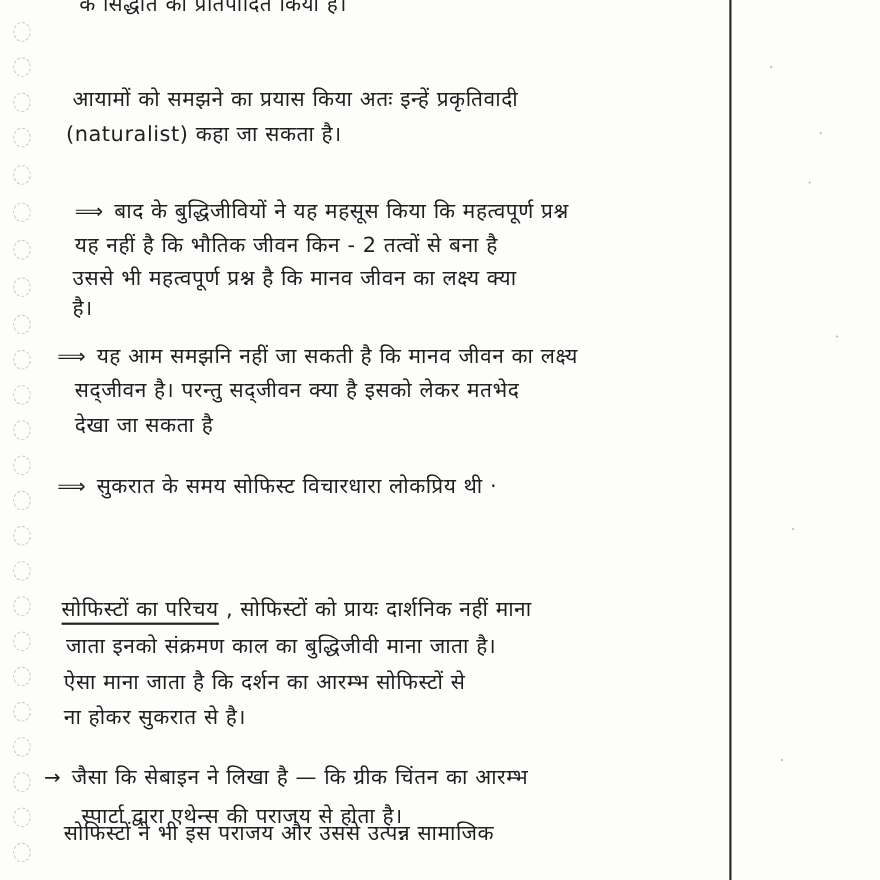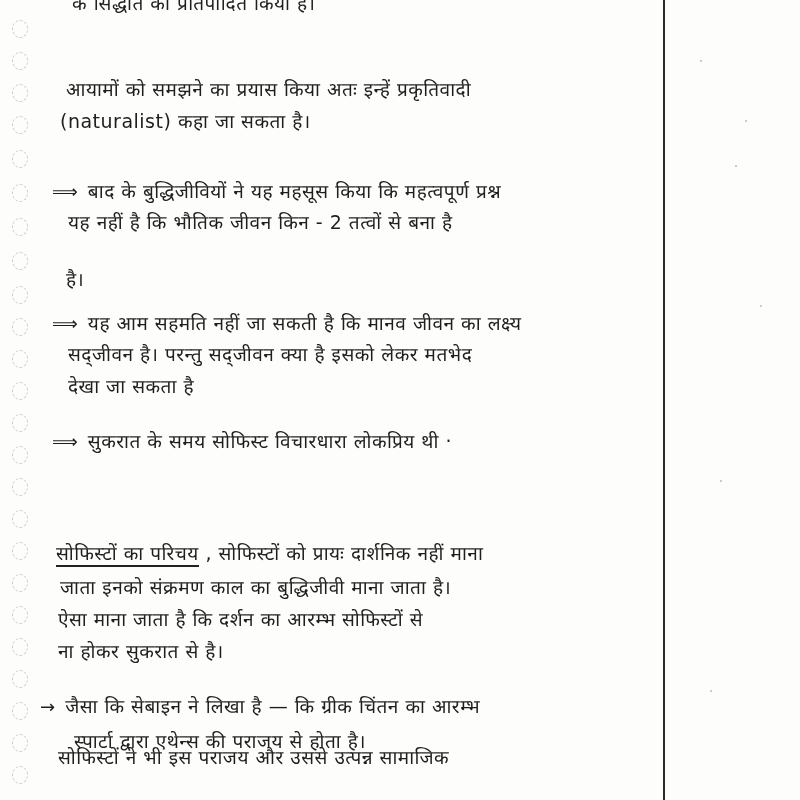--- a/index.html
+++ b/index.html
@@ -81,34 +81,37 @@
     <span>के सिद्धांत का प्रतिपादित किया है।</span>
   </div>
 
   <div class="line" style="left:66px;top:76px">
     <span>आयामों को समझने का प्रयास किया अतः इन्हें प्रकृतिवादी</span>
   </div>
   <div class="line" style="left:60px;top:108px">
     <span>(naturalist) कहा जा सकता है।</span>
   </div>
 
-  <div class="line" style="left:52px;top:178px">
+  <div class="line" style="left:68px;top:178px">
     <span class="arrow">⟹</span>
     <span>बाद के बुद्धिजीवियों ने यह महसूस किया कि महत्वपूर्ण प्रश्न</span>
   </div>
   <div class="line" style="left:68px;top:209px">
     <span>यह नहीं है कि भौतिक जीवन किन - 2 तत्वों से बना है</span>
+  </div>
+  <div class="line" style="left:66px;top:239px">
+    <span>उससे भी महत्वपूर्ण प्रश्न है कि मानव जीवन का लक्ष्य क्या</span>
   </div>
   <div class="line" style="left:66px;top:266px">
     <span>है।</span>
   </div>
 
   <div class="line" style="left:52px;top:310px">
     <span class="arrow">⟹</span>
-    <span>यह आम सहमति नहीं जा सकती है कि मानव जीवन का लक्ष्य</span>
+    <span>यह आम समझनि नहीं जा सकती है कि मानव जीवन का लक्ष्य</span>
   </div>
   <div class="line" style="left:68px;top:341px">
     <span>सद्जीवन है। परन्तु सद्जीवन क्या है इसको लेकर मतभेद</span>
   </div>
   <div class="line" style="left:68px;top:373px">
     <span>देखा जा सकता है</span>
   </div>
 
   <div class="line" style="left:52px;top:428px">
     <span class="arrow">⟹</span>

